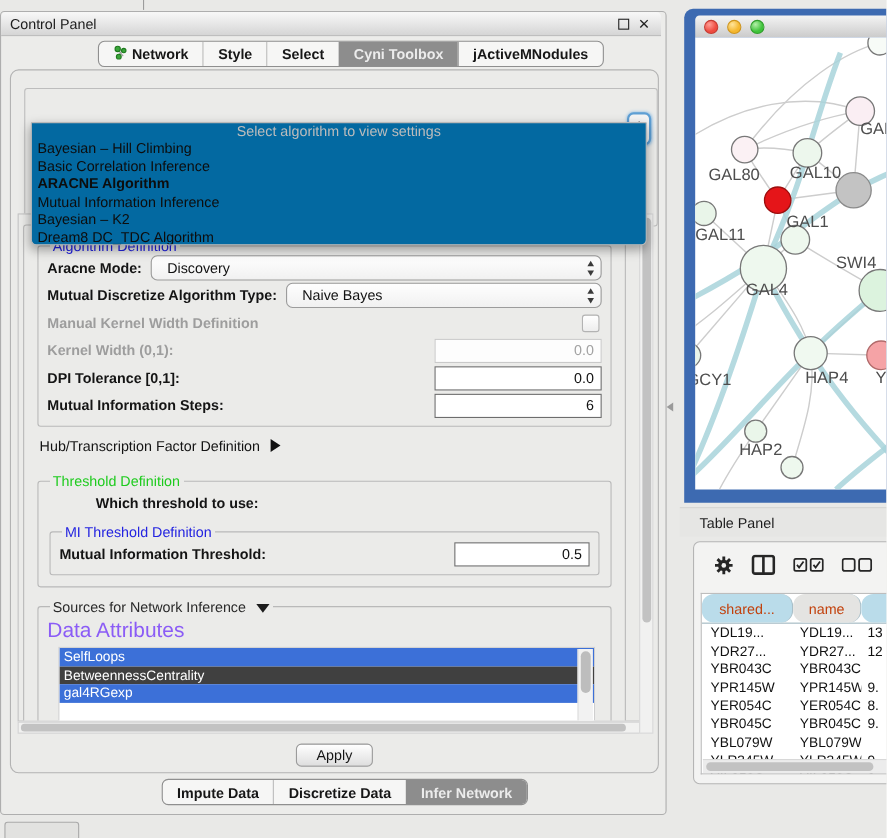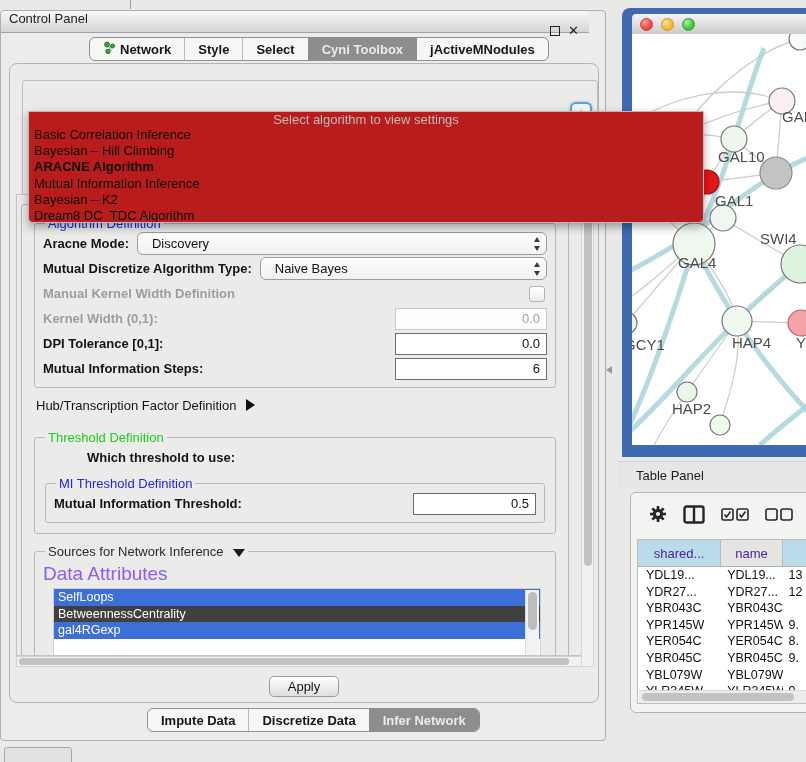--- a/index.html
+++ b/index.html
@@ -2,23 +2,23 @@
 <html><head>
 <meta charset="utf-8">
 <style>
   html,body{margin:0;padding:0;}
   body{font-family:"Liberation Sans","DejaVu Sans",sans-serif;}
   #screen{position:relative;width:806px;height:762px;background:#e9e9e7;overflow:hidden;}
 
   
   #control-window{position:absolute;left:0;top:10px;width:606px;height:731px;
     background:#ececea;border:1px solid #aeaeae;border-radius:4px;box-sizing:border-box;}
-  #cp-titlebar{position:absolute;left:0;top:0;right:16px;height:21px;
+  #cp-titlebar{position:absolute;left:0;top:0;right:4px;height:21px;
     background:linear-gradient(#f8f8f8,#d5d5d5);border-bottom:1px solid #a3a3a3;
-    border-radius:4px 4px 0 0;display:flex;flex-direction:column;}
+    border-radius:4px 4px 0 0;display:flex;align-items:center;}
   #cp-title{font-size:13px;color:#1c1c1c;padding-left:8px;}
   #cp-buttons{margin-left:auto;display:flex;align-items:center;gap:8px;padding-right:10px;}
   .float-glyph{width:8px;height:8px;border:1.5px solid #222;display:inline-block;}
   .close-glyph{font-size:13px;font-weight:bold;color:#222;line-height:10px;}
 
   
   #top-tabs{position:absolute;left:88px;top:26px;height:22px;display:flex;
     border:1px solid #8f8f8f;border-radius:6px;overflow:hidden;background:#f6f6f5;z-index:6;}
   .tab{display:flex;align-items:center;gap:4px;padding:0 13px;font-size:13px;font-weight:bold;
     color:#161616;border-left:1px solid #bcbcbc;white-space:nowrap;}
@@ -39,22 +39,22 @@
   .stepper:before{content:"";position:absolute;left:1px;top:0;border-left:3.5px solid transparent;
     border-right:3.5px solid transparent;border-bottom:5px solid #3a3a3a;}
   .stepper:after{content:"";position:absolute;left:1px;bottom:0;border-left:3.5px solid transparent;
     border-right:3.5px solid transparent;border-top:5px solid #3a3a3a;}
   #combo2{position:absolute;left:24px;top:90px;width:548px;height:30px;
     border:1px solid #9c9c9c;border-radius:6px;background:linear-gradient(#fdfdfd,#f0f0f0);
     display:flex;align-items:flex-end;}
   #combo2 .combo-text{font-size:13px;color:#b4b4b4;padding:0 0 5px 44px;}
 
   
-  #algo-popup{position:absolute;left:18px;top:47px;width:676px;height:112px;z-index:10;
-    background:#b91c1c;border:1px solid #b9b9b9;border-radius:1px 1px 5px 5px;
+  #algo-popup{position:absolute;left:18px;top:47px;width:560px;height:112px;z-index:10;
+    background:#0369a1;border:1px solid #b9b9b9;border-radius:1px 1px 5px 5px;
     box-shadow:0 4px 10px rgba(0,0,0,.35);box-sizing:border-box;overflow:hidden;}
   #popup-placeholder{font-size:13px;color:#bcbcbc;text-align:center;height:14px;line-height:14px;margin-top:1px;}
   .popup-item{font-size:13px;color:#0d0d0d;height:16.2px;line-height:16.2px;padding-left:5px;white-space:nowrap;}
   .popup-item.bold{font-weight:bold;}
 
   
   #settings-viewport{position:absolute;left:6px;top:130px;width:568px;height:462px;
     border:1px solid #c4c4c4;background:#ebebe9;overflow:hidden;box-sizing:border-box;}
   fieldset{border:1px solid #b9b9b9;border-radius:3px;margin:0;padding:0 6px 6px 6px;}
   legend{font-size:13px;padding:0 3px;margin-left:4px;}
@@ -132,22 +132,22 @@
   
   #table-panel-bar{position:absolute;left:618px;top:461px;width:188px;height:26px;
     background:#e6e6e4;border-top:1px solid #d5d5d3;display:flex;align-items:center;}
   #table-panel-bar span{font-size:13px;color:#1c1c1c;padding-left:18px;}
   #table-window{position:absolute;left:630px;top:492px;width:190px;height:221px;
     background:#f3f3f2;border:1px solid #b5b5b5;border-radius:6px;box-sizing:border-box;}
   #table-toolbar{position:absolute;left:0;top:0;right:0;height:46px;display:flex;align-items:center;gap:16px;padding-left:18px;}
   #table-grid{position:absolute;left:6px;top:46px;right:0;bottom:8px;background:#fff;
     border:1px solid #bdbdbd;border-right:none;overflow:hidden;}
   #grid-header{display:flex;height:26px;border-bottom:1px solid #9fb6bf;}
-  .hcell{font-size:13px;color:#4c1d95;display:flex;align-items:center;justify-content:center;
-    border-right:1px solid #a9bfc8;box-sizing:border-box;background:#e4e4e2;}
+  .hcell{font-size:13px;color:#c2410c;display:flex;align-items:center;justify-content:center;
+    border-right:1px solid #a9bfc8;box-sizing:border-box;background:#e4e4e2;border-radius:11px;}
   .hcell.hl{background:#badcea;}
   .grid-row{display:flex;height:16.6px;}
   .gcell{font-size:12.5px;color:#111;line-height:16.6px;white-space:nowrap;overflow:hidden;box-sizing:border-box;}
   #grid-hscroll{position:absolute;left:1px;right:0;bottom:0;height:12px;background:#ececec;border-top:1px solid #d8d8d8;}
   #grid-hscroll .thumb{position:absolute;left:3px;top:2px;width:152px;height:8px;background:#c2c2c2;border-radius:4px;}
 
   .tbicon{display:inline-block;}
 
   #desk-icon{position:absolute;left:4px;top:747px;width:66px;height:20px;background:#e2e2e0;
     border:1px solid #a9a9a9;border-radius:3px;}
@@ -262,22 +262,22 @@
         <div class="thumb"></div>
       </div>
 
       <div id="apply-row">
         <button id="apply-btn">Apply</button>
       </div>
 
       <div id="algo-popup">
         <div id="popup-placeholder">Select algorithm to view settings</div>
         <div id="popup-items">
+            <div class="popup-item">Bayesian – Hill Climbing</div>
             <div class="popup-item">Basic Correlation Inference</div>
-            <div class="popup-item">Bayesian – Hill Climbing</div>
             <div class="popup-item bold">ARACNE Algorithm</div>
             <div class="popup-item">Mutual Information Inference</div>
             <div class="popup-item">Bayesian – K2</div>
             <div class="popup-item">Dream8 DC_TDC Algorithm</div>
           </div>
       </div>
     </div>
 
     <div id="top-tabs">
         <div class="tab">

